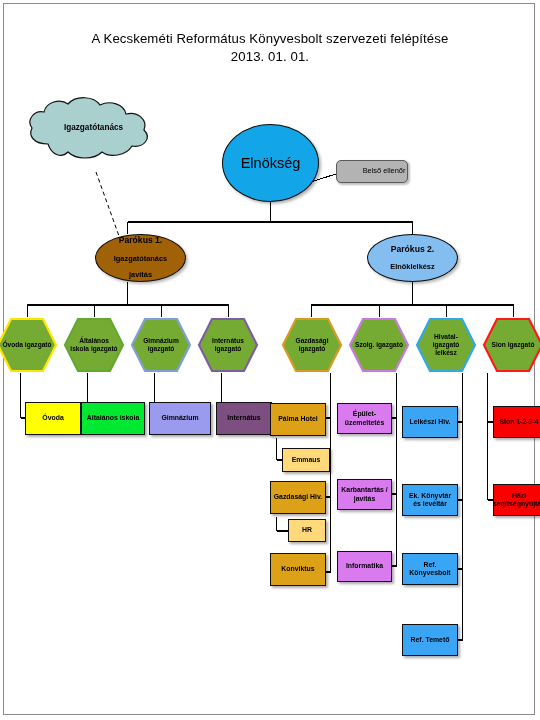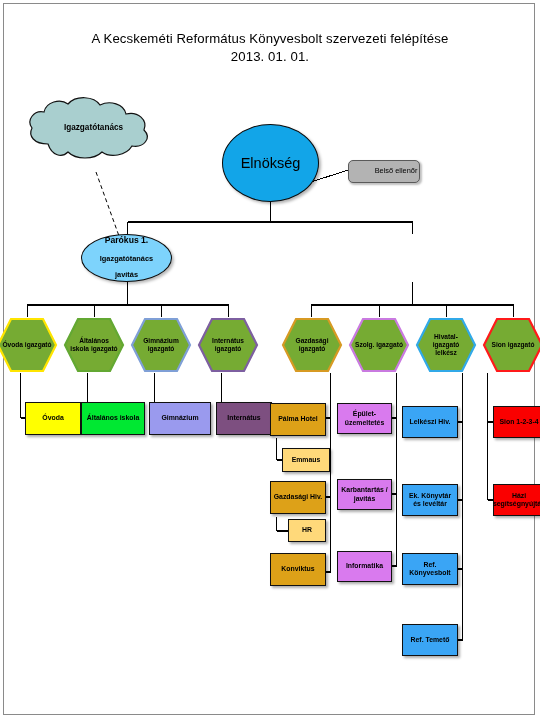--- a/index.html
+++ b/index.html
@@ -77,39 +77,39 @@
   }
   #elnokseg {
     left: 222px; top: 124px; width: 97px; height: 78px;
     background: #12a5e8;
     border: 1.4px solid #0b0b0b;
     font-size: 14.5px;
     font-weight: normal;
     box-shadow: 2px 2px 3px rgba(0,0,0,0.30);
   }
   #parokus1 {
-    left: 81px; top: 234px; width: 91px; height: 48px;
-    background: #7dd3fc;
+    left: 95px; top: 234px; width: 91px; height: 48px;
+    background: #a16207;
     border: 1.2px solid #0b0b0b;
     font-size: 7.6px;
     box-shadow: 2px 2px 3px rgba(0,0,0,0.28);
   }
   #parokus2 {
     left: 367px; top: 234px; width: 91px; height: 48px;
     background: #84bdf0;
     border: 1.2px solid #0b0b0b;
     font-size: 7.6px;
     box-shadow: 2px 2px 3px rgba(0,0,0,0.28);
   }
   .ell-main { font-size: 8.6px; }
   .ell-sub  { font-size: 7.4px; }
 
   
   #belso-ellenor {
-    left: 348px; top: 160px; width: 72px; height: 23px;
+    left: 336px; top: 160px; width: 72px; height: 23px;
     background: #b3b3b3;
     border: 1.1px solid #5a5a5a;
     border-radius: 5px;
     font-size: 7.4px;
     font-weight: normal;
     box-shadow: 1.5px 1.5px 2px rgba(0,0,0,0.25);
     padding-left: 24px;
   }
 
   
@@ -255,20 +255,26 @@
   </div>
 
   <div class="node ellipse" id="parokus1">
     <span>
       <span class="ell-main">Parókus 1.</span><br>
       <span class="ell-sub">Igazgatótanács</span><br>
       <span class="ell-sub">javítás</span>
     </span>
   </div>
 
+  <div class="node ellipse" id="parokus2">
+    <span>
+      <span class="ell-main">Parókus 2.</span><br>
+      <span class="ell-sub">Elnöklelkész</span>
+    </span>
+  </div>
 
   <div class="hex" style="left:-4px; top:317px;">
     <svg width="62" height="56" viewBox="0 0 62 56">
       <polygon points="15,2 47,2 60,28 47,54 15,54 2,28" fill="#76ab33" stroke="#ffe500" stroke-width="2.2"></polygon>
     </svg>
     <div class="hex-label">
       <span>Óvoda</span>
       <span>igazgató</span>
     </div>
   </div>

